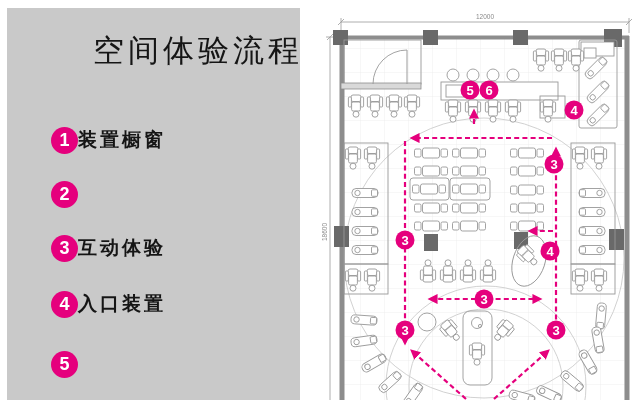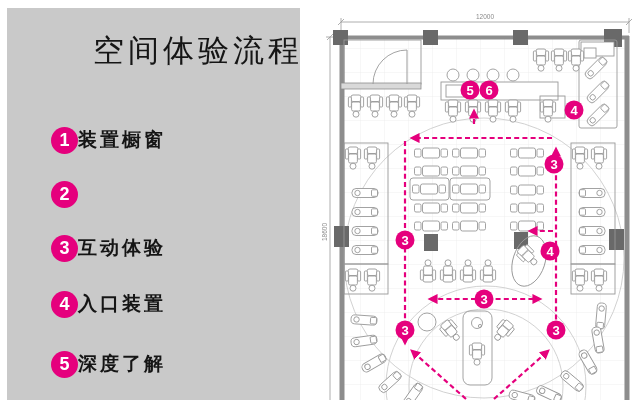--- a/index.html
+++ b/index.html
@@ -54,21 +54,20 @@
       <div class="step-label">互动体验</div>
     </div>
 
     <div class="legend-item" style="top: 282px;">
       <div class="step-badge">4</div>
       <div class="step-label">入口装置</div>
     </div>
 
     <div class="legend-item" style="top: 342px;">
       <div class="step-badge">5</div>
-      <div class="step-label">深度了解</div>
     </div>
   </div>
   </div>
 
   <div class="plan-wrap">
   <svg width="330" height="400" viewBox="310 0 330 400">
     <defs>
       <pattern id="grid" width="24" height="24" patternUnits="userSpaceOnUse">
         <path d="M24 0H0V24" fill="none" stroke="#ececec" stroke-width="0.8"></path>
       </pattern>

